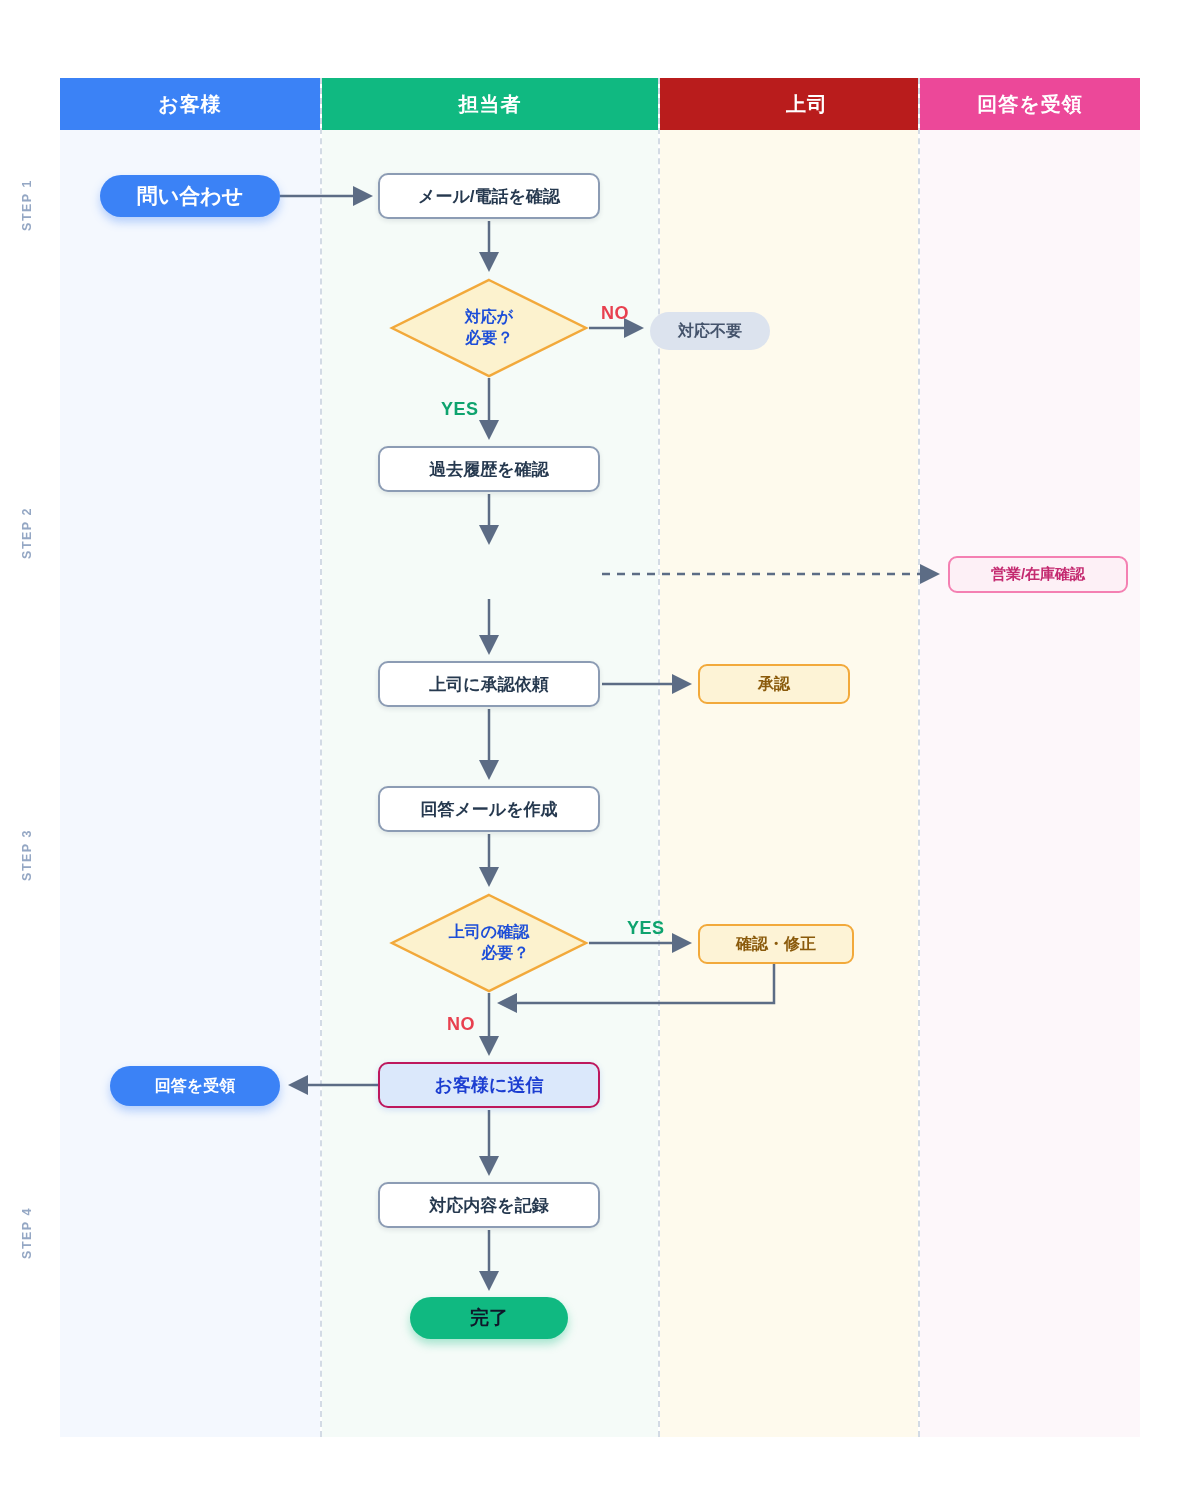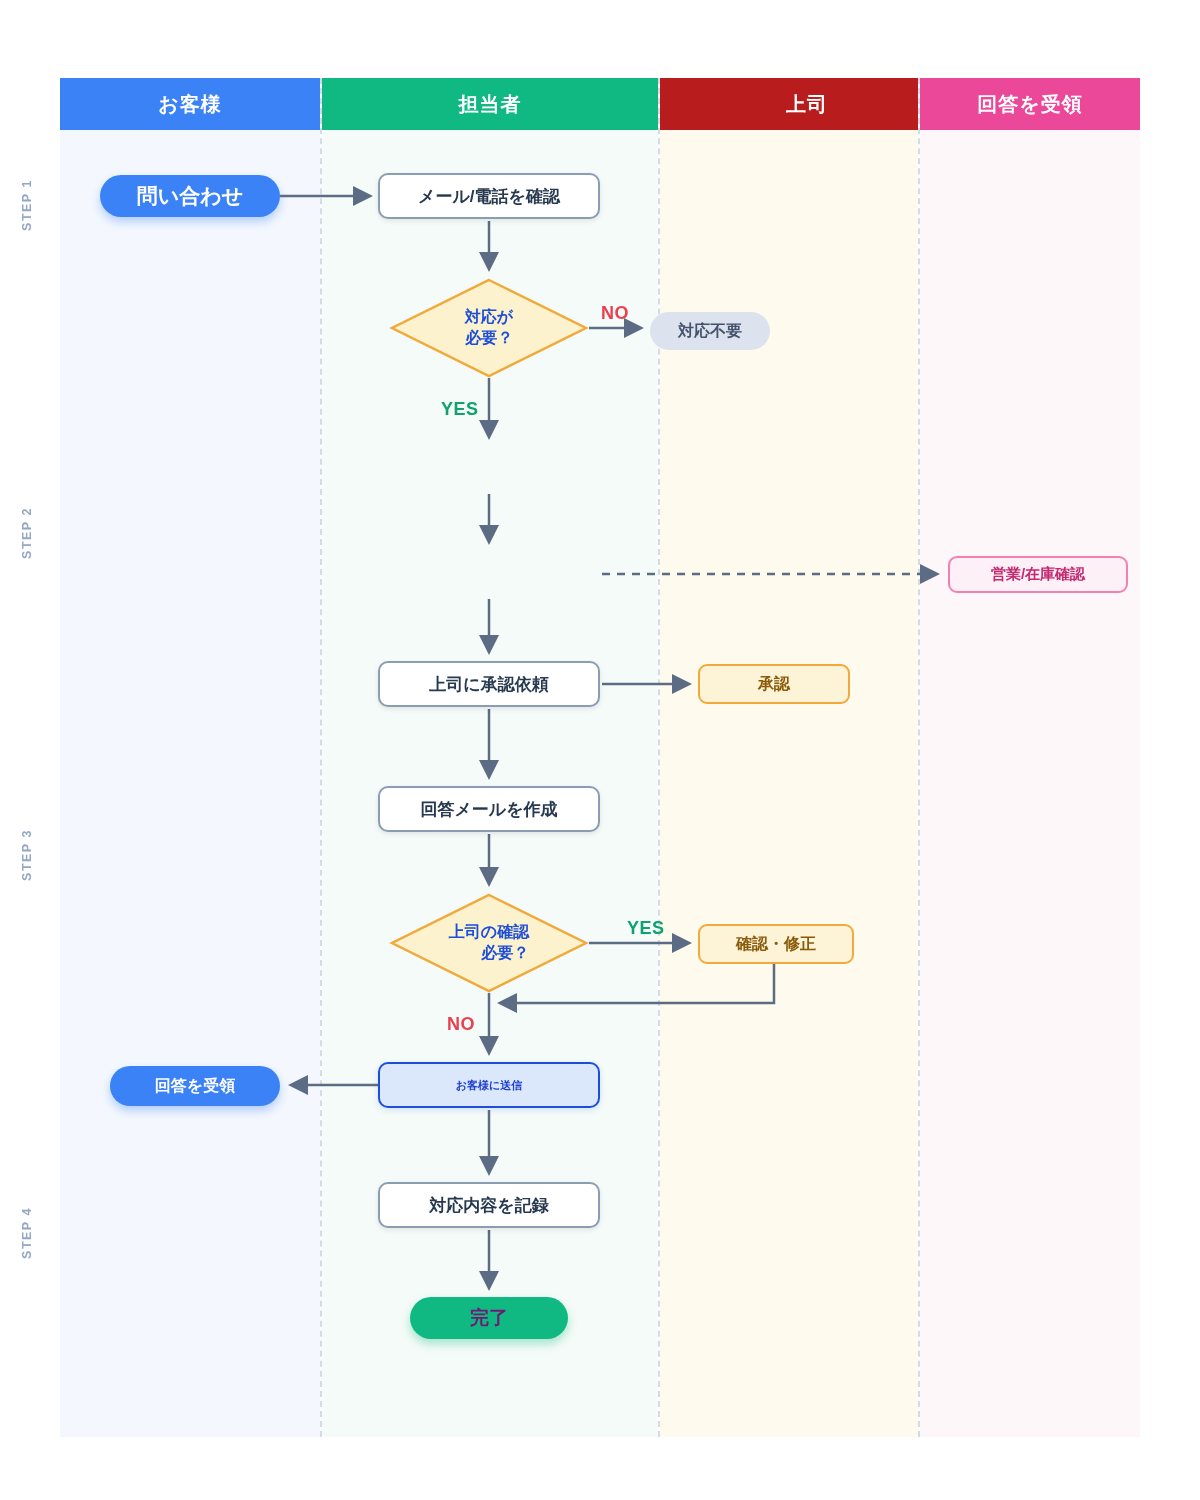--- a/index.html
+++ b/index.html
@@ -38,28 +38,28 @@
 
   
   .node{position:absolute;display:flex;align-items:center;justify-content:center;
         box-sizing:border-box;font-weight:bold;text-align:center;}
   .proc{width:222px;height:46px;background:#ffffff;border:2px solid #8C9CB4;
         border-radius:10px;color:#26394F;font-size:17px;
         box-shadow:0 2px 5px rgba(30,41,59,.10);}
   .pill-blue{background:#3B82F6;color:#ffffff;border-radius:22px;font-size:21px;
         box-shadow:0 5px 10px rgba(59,130,246,.35);}
   .pill-gray{background:#DCE3EE;color:#44536B;border-radius:20px;font-size:16px;}
-  .pill-green{background:#10B981;color:#701a75;border-radius:22px;font-size:19px;
+  .pill-green{background:#10B981;color:#0f172a;border-radius:22px;font-size:19px;
         box-shadow:0 5px 10px rgba(16,185,129,.35);text-align:right;}
   .ybox{background:#FDF3D6;border:2px solid #F2A93B;border-radius:9px;
         color:#8A5A0B;font-size:16px;}
   .pbox{background:#FDF0F6;border:2px solid #F480B2;border-radius:9px;
         color:#C42A70;font-size:15px;}
-  .bbox{width:222px;height:46px;background:#DBE8FB;border:2px solid #1d4ed8;
-        border-radius:10px;color:#1C3ED1;font-size:11px;
+  .bbox{width:222px;height:46px;background:#DBE8FB;border:2px solid #be185d;
+        border-radius:10px;color:#1C3ED1;font-size:18px;
         box-shadow:0 2px 6px rgba(46,99,232,.18);}
   .diamond{width:200px;height:100px;}
   .diamond svg{position:absolute;left:0;top:0;}
   .diamond span{position:relative;z-index:1;color:#1d4ed8;font-size:16px;
         line-height:1.3;white-space:pre-line;text-align:right;}
 
   
   .elbl{position:absolute;font-weight:800;font-size:18px;letter-spacing:.5px;}
   .elbl.yes{color:#0EA36E;}
   .elbl.no{color:#E8404F;}
@@ -127,20 +127,21 @@
   <div class="node diamond" style="left:389px;top:278px;">
     <svg width="200" height="100">
       <polygon points="100,2 197,50 100,98 3,50" fill="#FCF2CE" stroke="#F2A93B" stroke-width="2.5"></polygon>
     </svg>
     <span>対応が
 必要？</span>
   </div>
 
   <div class="node pill-gray" style="left:650px;top:312px;width:120px;height:38px;">対応不要</div>
 
+  <div class="node proc" style="left:378px;top:446px;">過去履歴を確認</div>
 
 
   <div class="node pbox" style="left:948px;top:556px;width:180px;height:37px;">営業/在庫確認</div>
 
   <div class="node proc" style="left:378px;top:661px;">上司に承認依頼</div>
 
   <div class="node ybox" style="left:698px;top:664px;width:152px;height:40px;">承認</div>
 
   <div class="node proc" style="left:378px;top:786px;">回答メールを作成</div>
 

